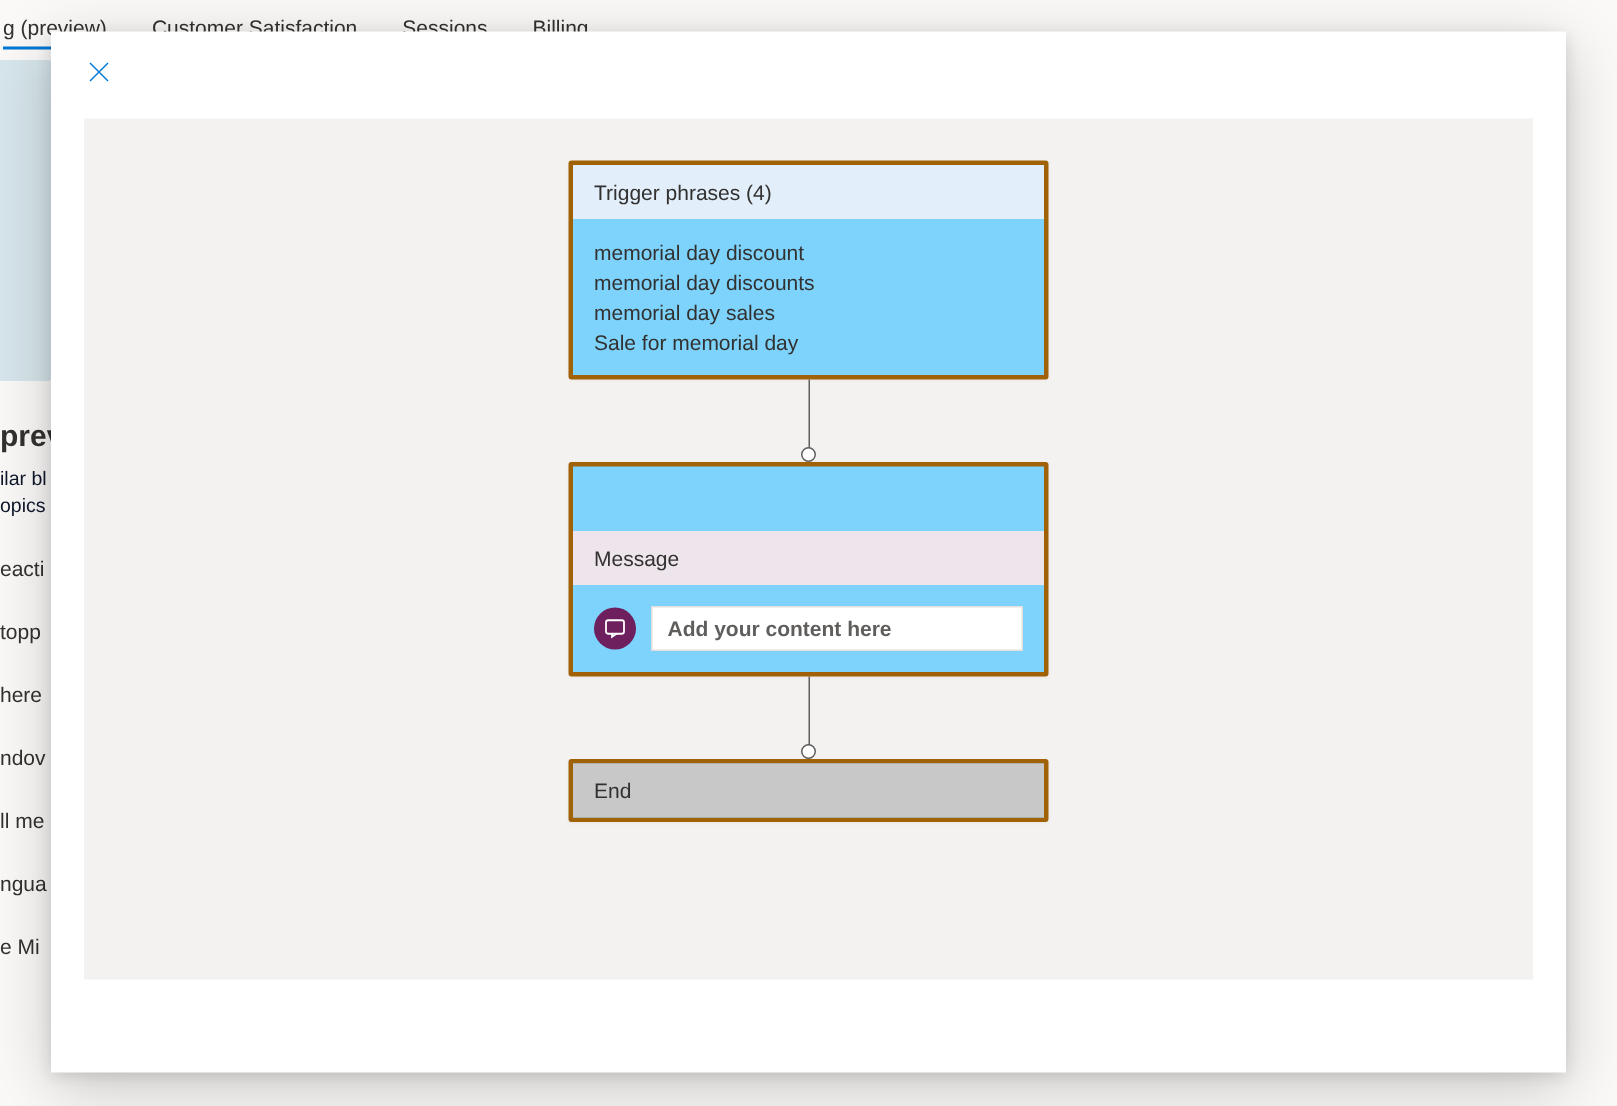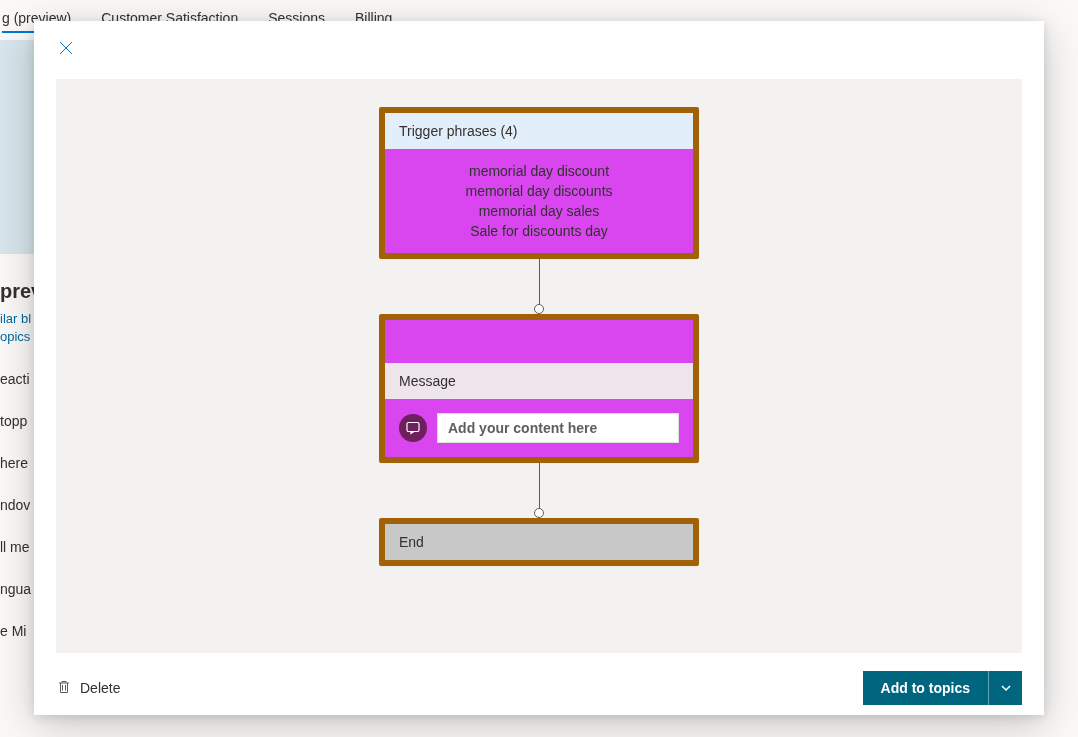--- a/index.html
+++ b/index.html
@@ -42,21 +42,21 @@
       position: absolute;
       left: 0px;
       top: 280px;
       display: flex;
       flex-direction: column;
       gap: 26px;
       font-size: 14px;
       color: #323130;
     }
     .bg-side-text .title { font-size: 20px; font-weight:600; }
-    .bg-side-text .sub { font-size: 13px; color: #0369a1; line-height: 16px; }
+    .bg-side-text .sub { font-size: 13px; color: #0f172a; line-height: 16px; }
 
     .dialog {
       position: absolute;
       top: 21px;
       left: 34px;
       right: 34px;
       bottom: 22px;
       background: #fff;
       box-shadow: 0 10px 40px rgba(0,0,0,0.2), 0 2px 10px rgba(0,0,0,0.12);
     }
@@ -83,41 +83,40 @@
       top: 58px; left: 22px; right: 22px; bottom: 62px;
       background: #f3f2f1;
       display: flex;
       flex-direction: column;
       align-items: center;
       overflow: auto;
       padding-top: 28px;
     }
     .node {
       width: 320px;
-      background: #d946ef;
-      border: 6px solid #a16207;
+      background: #7dd3fc;
+      border: 3px solid #a16207;
       border-radius: 2px;
       box-shadow: 0 1px 2px rgba(0,0,0,0.03);
     }
     .node-header {
       padding: 10px 14px;
       font-size: 14px;
       color: #323130;
     }
     .trigger-header { background: #e2eef9; }
     .message-header { background: #eee4ec; margin-top: 43px; }
     .end-header { background: #c8c8c8; }
     .node-body {
       padding: 14px;
       font-size: 14px;
     }
     .trigger-list {
       display: flex; flex-direction: column; gap: 4px;
       color: #323130;
-      text-align: center;
     }
     .connector {
       width: 1px; height: 38px; background: #605e5c; position: relative;
     }
     .connector-dot {
       width: 10px; height: 10px;
       border: 1px solid #605e5c;
       background: #fff;
       border-radius: 50%;
       position: absolute;
@@ -221,21 +220,21 @@
   </div>
 
   <div class="dialog-body">
 
     <div class="node">
       <div class="node-header trigger-header">Trigger phrases (4)</div>
       <div class="node-body trigger-list">
         <span>memorial day discount</span>
         <span>memorial day discounts</span>
         <span>memorial day sales</span>
-        <span>Sale for discounts day</span>
+        <span>Sale for memorial day</span>
       </div>
     </div>
 
     <div class="connector" style="height:50px;">
       <div class="connector-dot"></div>
     </div>
 
     <div class="node" style="margin-top:5px;">
       <div class="node-header message-header">Message</div>
       <div class="node-body">
@@ -253,35 +252,13 @@
 
     <div class="connector" style="height:50px;">
       <div class="connector-dot"></div>
     </div>
 
     <div class="node" style="margin-top:5px;">
       <div class="node-header end-header">End</div>
     </div>
   </div>
 
-  <div class="dialog-footer">
-    <button class="delete-btn">
-      <span>
-        <svg width="16" height="16" viewBox="0 0 16 16" fill="none" stroke="currentColor" stroke-width="1">
-          <path d="M3 4 L13 4"></path>
-          <path d="M6 4 L6 2.5 L10 2.5 L10 4"></path>
-          <path d="M4.5 4 L4.5 13.5 L11.5 13.5 L11.5 4"></path>
-          <line x1="6.5" y1="6" x2="6.5" y2="11.5"></line>
-          <line x1="9.5" y1="6" x2="9.5" y2="11.5"></line>
-        </svg>
-      </span>
-      <span>Delete</span>
-    </button>
-    <div class="add-topics-btn">
-      <div class="add-topics-label">Add to topics</div>
-      <div class="add-topics-chevron">
-        <svg width="12" height="12" viewBox="0 0 12 12" fill="none" stroke="white" stroke-width="1.5">
-          <polyline points="2,4 6,8 10,4"></polyline>
-        </svg>
-      </div>
-    </div>
-  </div>
 </div>
 
 </body></html>

